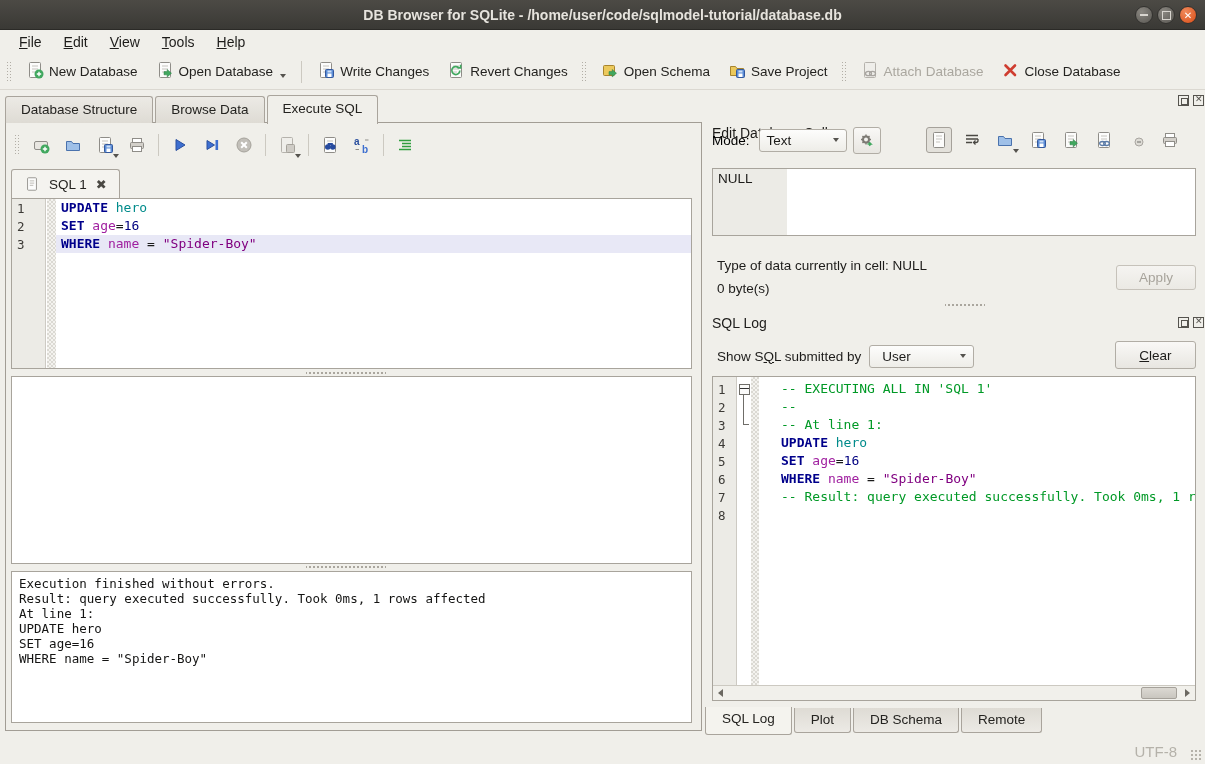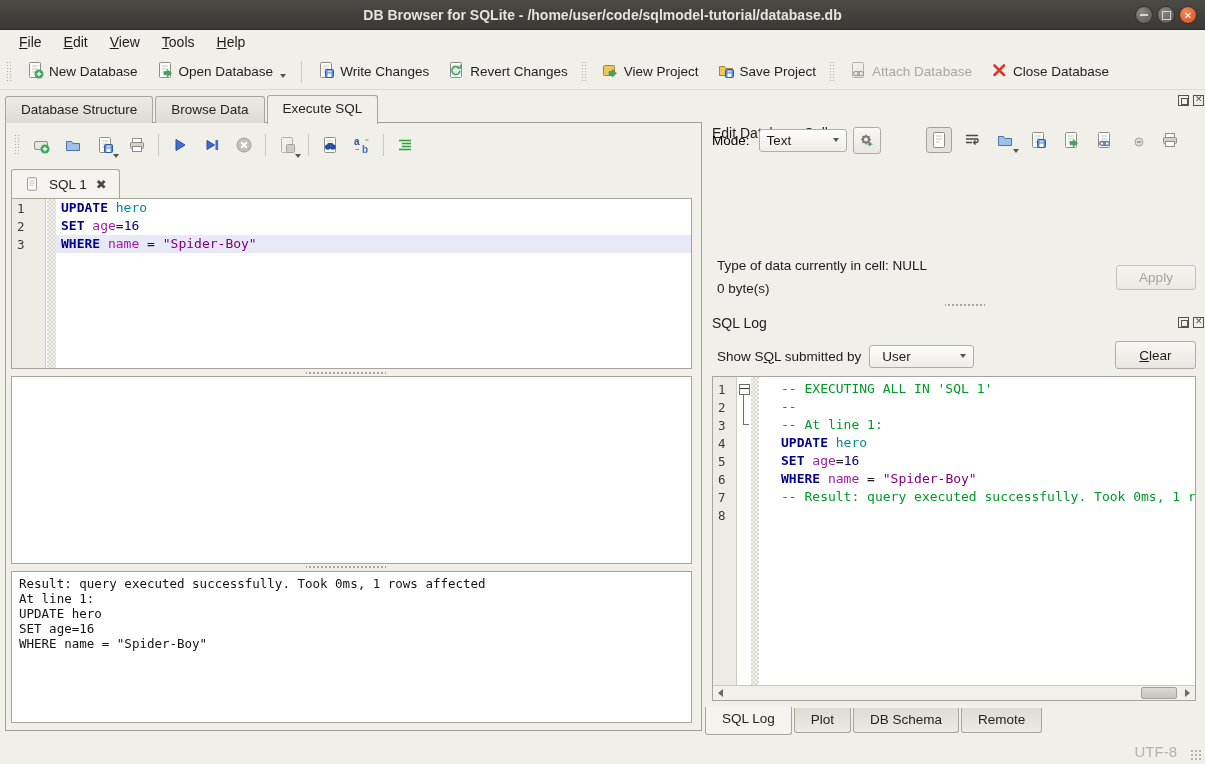--- a/index.html
+++ b/index.html
@@ -236,21 +236,21 @@
             <path d="M13.6 3.8v3h-3" fill="none" stroke="#41a85f" stroke-width="1.7"></path>
           </svg></span>
         <span>Revert Changes</span>
       </div>
       <span class="grip"></span>
       <div class="tbtn">
         <span><svg width="18" height="18" viewBox="0 0 18 18">
             <rect x="2.5" y="4.5" width="11" height="10" rx="1" fill="#ecc95c" stroke="#a8852f"></rect>
             <path d="M8 10.6h3.2v-2.1l4.3 3.7-4.3 3.7v-2.1H8z" fill="#41a85f" stroke="#2d7d44" stroke-width=".5"></path>
           </svg></span>
-        <span>View Project</span>
+        <span>Open Schema</span>
       </div>
       <div class="tbtn">
         <span><svg width="18" height="18" viewBox="0 0 18 18">
             <path d="M2.5 5.5h5l1.5 2h6.5v7h-13z" fill="#ecc95c" stroke="#a8852f"></path>
             <rect x="8.5" y="8.5" width="8" height="8" rx="1" fill="#5b8cd6" stroke="#33589c"></rect>
             <rect x="10.5" y="12.5" width="4" height="3.5" fill="#fff"></rect>
             <rect x="10.5" y="9.5" width="4" height="2" fill="#cfe0f5"></rect>
           </svg></span>
         <span>Save Project</span>
       </div>
@@ -390,20 +390,21 @@
             </div>
           </div>
       </div>
     </div>
     <div class="hsplit" id="split1"></div>
 
     <div class="pane" id="results"></div>
     <div class="hsplit" id="split2"></div>
 
     <div class="pane" id="messages">
+        <div class="mline">Execution finished without errors.</div>
         <div class="mline">Result: query executed successfully. Took 0ms, 1 rows affected</div>
         <div class="mline">At line 1:</div>
         <div class="mline">UPDATE hero</div>
         <div class="mline">SET age=16</div>
         <div class="mline">WHERE name = "Spider-Boy"</div>
       </div>
   </div>
 
   <div class="dock-title" style="left:712px; top:93px;margin-top:32px;">Edit Database Cell</div>
   <div class="dock-btns" style="left:1178px; top:95px;">
@@ -479,20 +480,24 @@
         <span class="ibtn">
           <svg width="18" height="18" viewBox="0 0 18 18">
             <rect x="4.5" y="2.5" width="9" height="4" fill="#fff" stroke="#8f8d88"></rect>
             <rect x="2.5" y="6.5" width="13" height="6" rx="1" fill="#d3d0ca" stroke="#8f8d88"></rect>
             <rect x="4.5" y="10.5" width="9" height="5" fill="#fff" stroke="#8f8d88"></rect>
           </svg>
         </span>
       </div>
   </div>
 
+  <div id="null-box">
+    <div id="null-band"></div>
+    <span id="null-text">NULL</span>
+  </div>
   <div id="type-info">Type of data currently in cell: NULL</div>
   <div id="size-info">0 byte(s)</div>
   <div class="btn disabled" id="apply-btn">
     <span>Apply</span>
   </div>
 
   <div class="hsplit" id="dock-split"></div>
 
   <div class="dock-title" style="left:712px; top:315px;">SQL Log</div>
   <div class="dock-btns" style="left:1178px; top:317px;">

